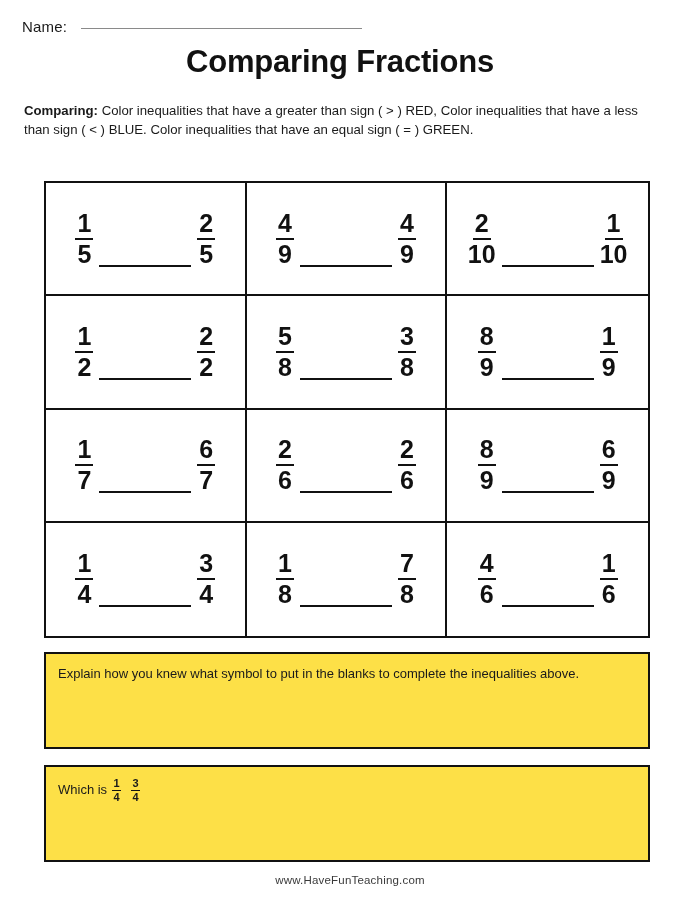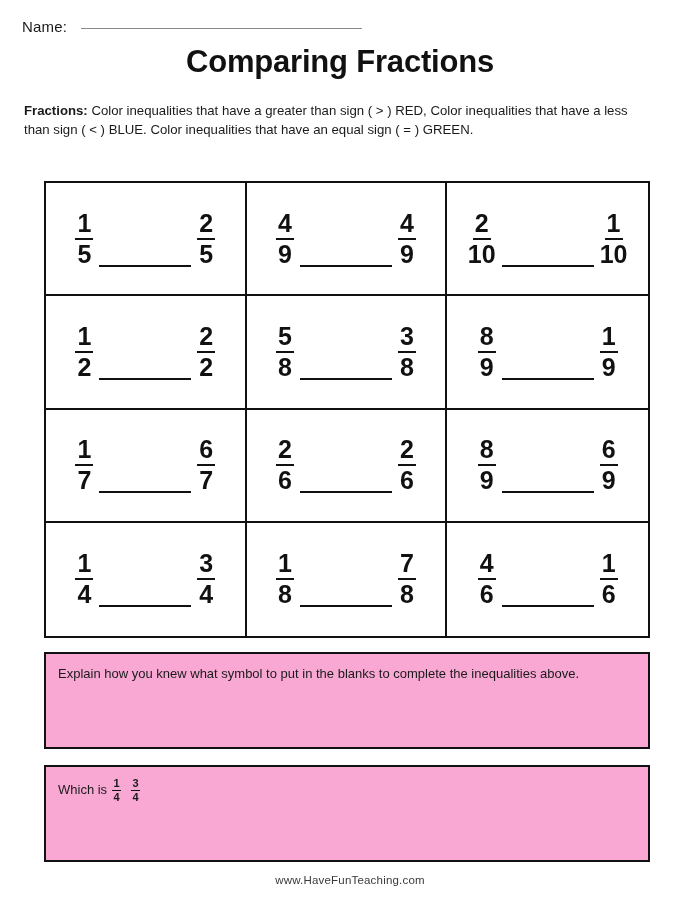--- a/index.html
+++ b/index.html
@@ -133,21 +133,21 @@
     box-sizing: border-box;
   }
 
   
   .answer-box {
     position: absolute;
     left: 44px;
     width: 606px;
     border: 2.2px solid #111;
     box-sizing: border-box;
-    background: #f9a8d4;
+    background: #fde047;
   }
   #box-explain { top: 652px; height: 97px; }
   #box-pizza   { top: 765px; height: 97px; }
 
   .answer-text {
     padding: 10px 12px 0 12px;
     font-size: 13px;
     line-height: 1.5;
     color: #1a1a1a;
   }
@@ -193,21 +193,21 @@
 <body>
 
 <div class="name-row">
   <span class="name-label">Name:</span>
   <span class="name-rule"></span>
 </div>
 
 <div class="title">Comparing Fractions</div>
 
 <div class="directions">
-  <b>Fractions:</b><span> Color inequalities that have a greater than sign ( &gt; ) RED, Color inequalities that have a less than sign ( &lt; )  BLUE. Color inequalities that have an equal sign ( = ) GREEN.</span>
+  <b>Comparing:</b><span> Color inequalities that have a greater than sign ( &gt; ) RED, Color inequalities that have a less than sign ( &lt; )  BLUE. Color inequalities that have an equal sign ( = ) GREEN.</span>
 </div>
 
 <div class="grid" id="grid">
     <div class="cell">
       <div class="problem">
         <span class="frac">
           <span class="num">1</span>
           <span class="den">5</span>
         </span>
         <span class="blank"></span>

